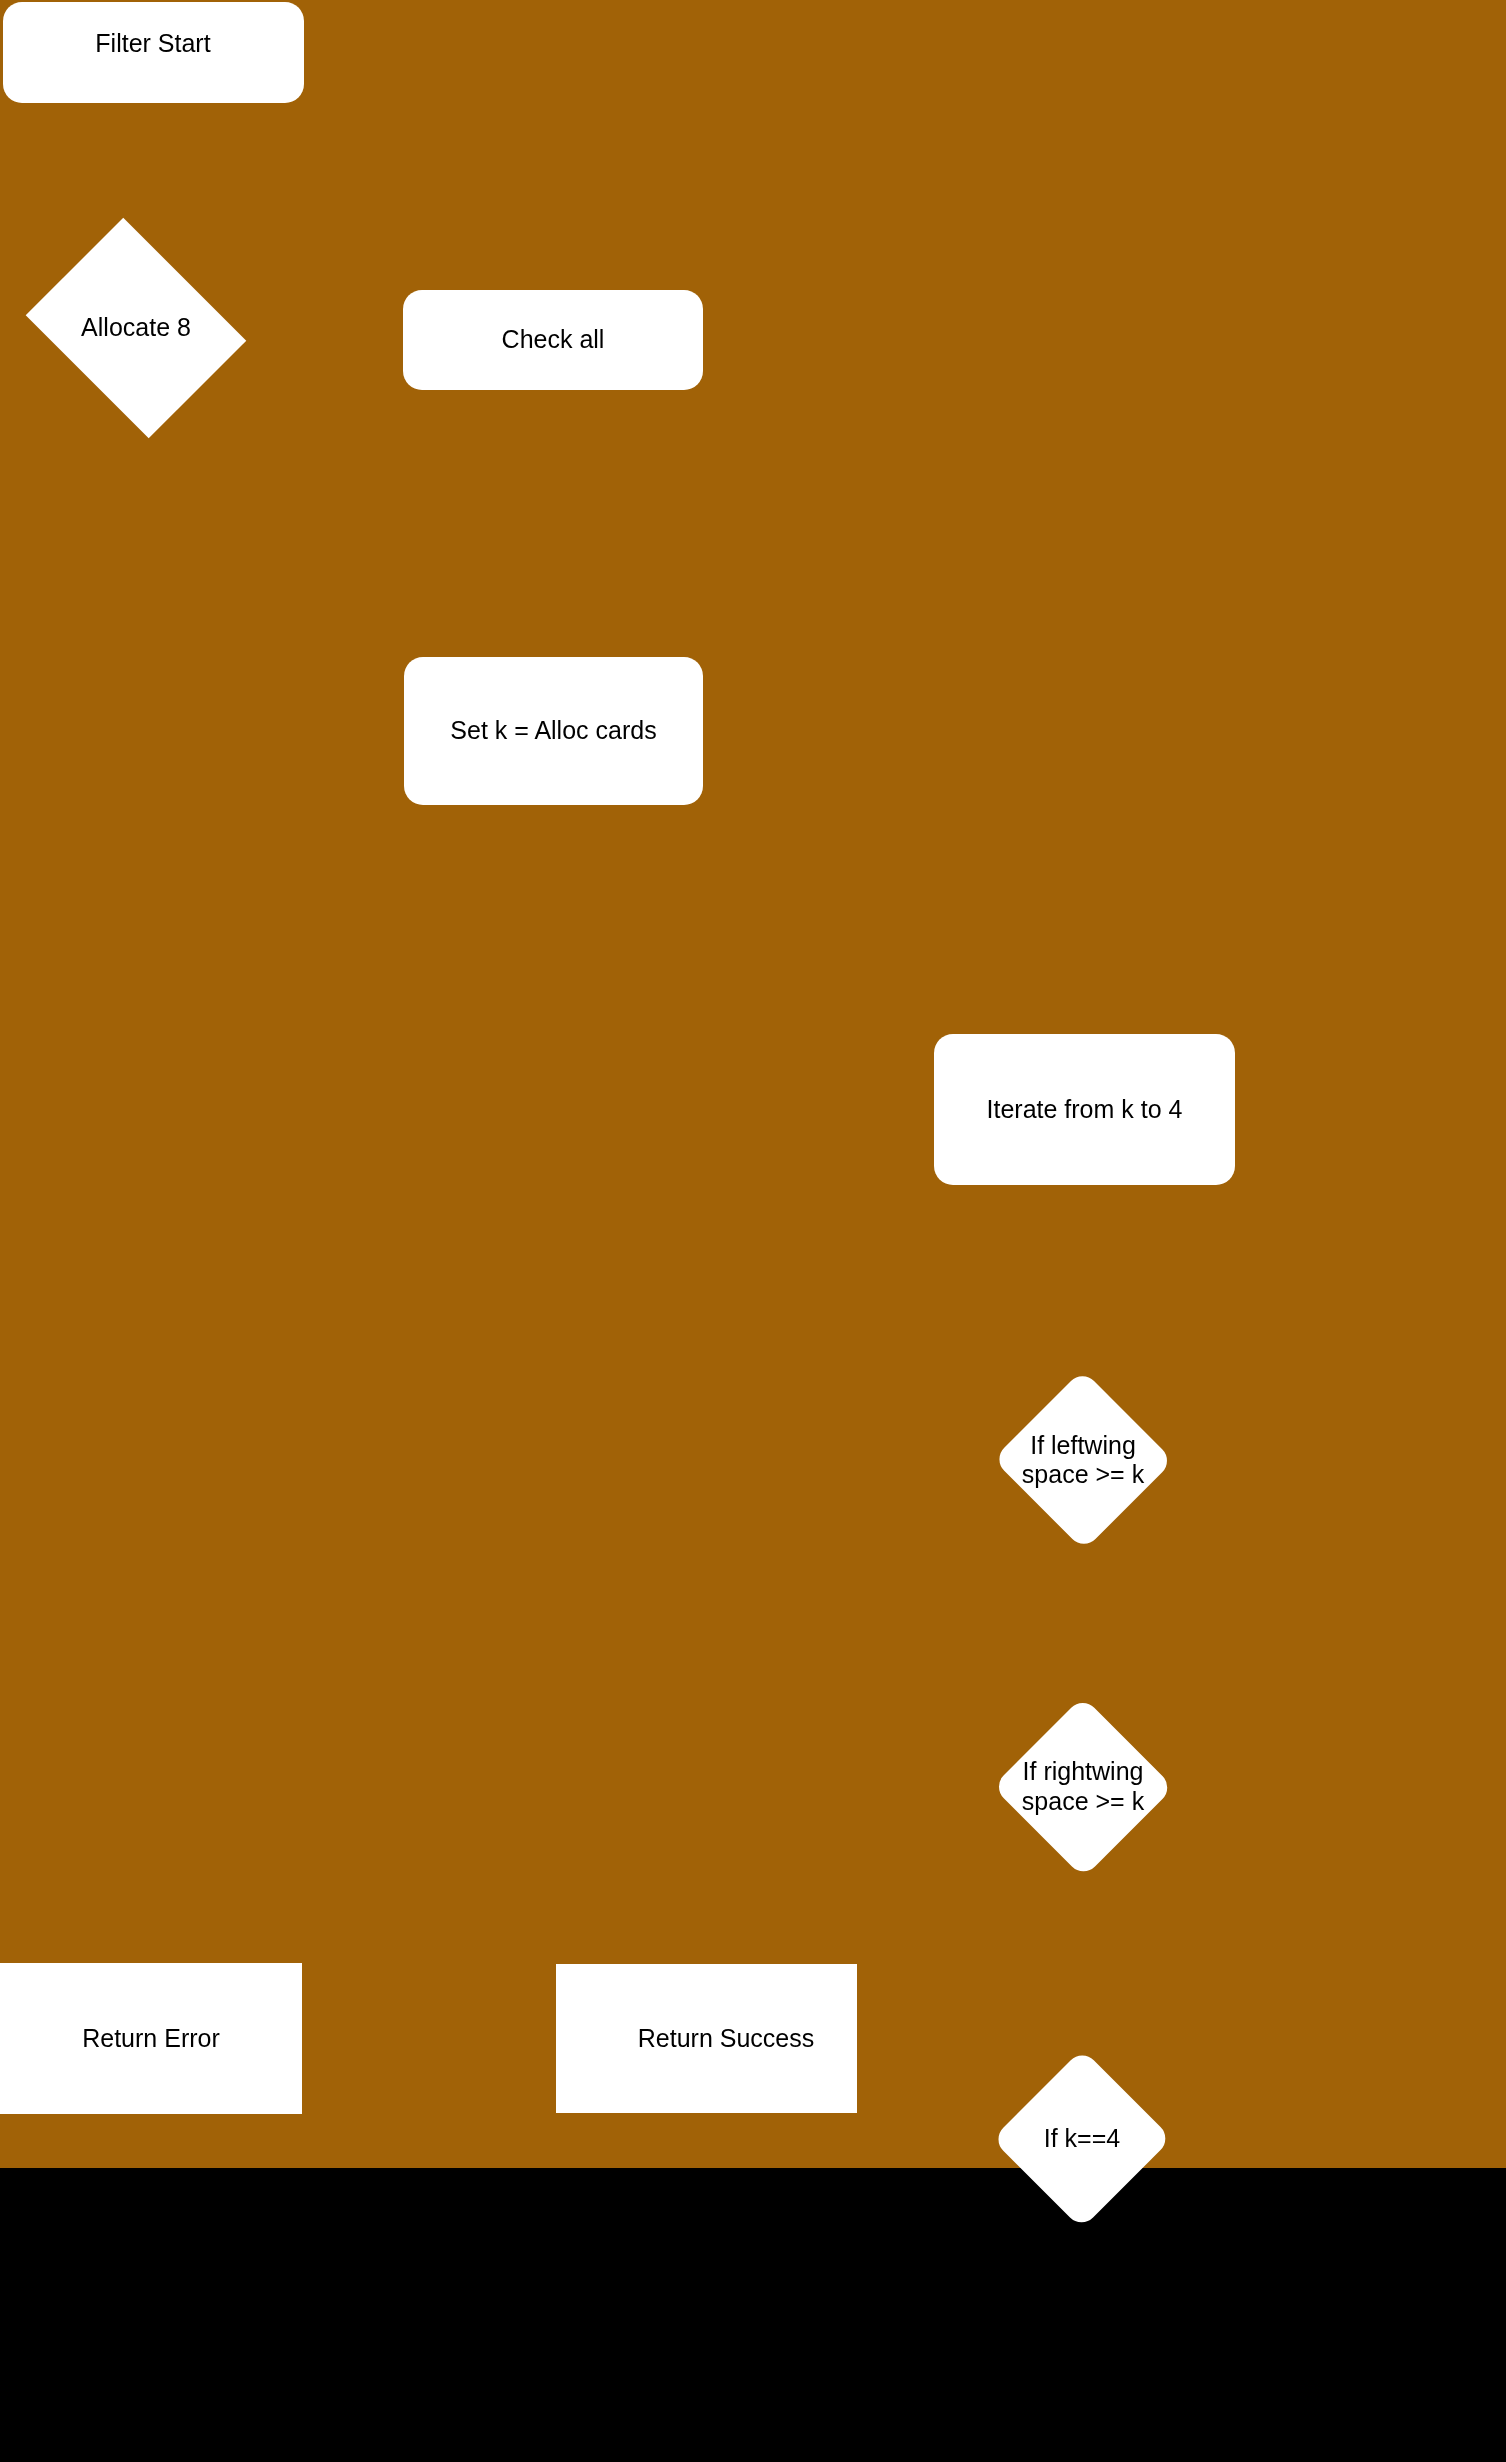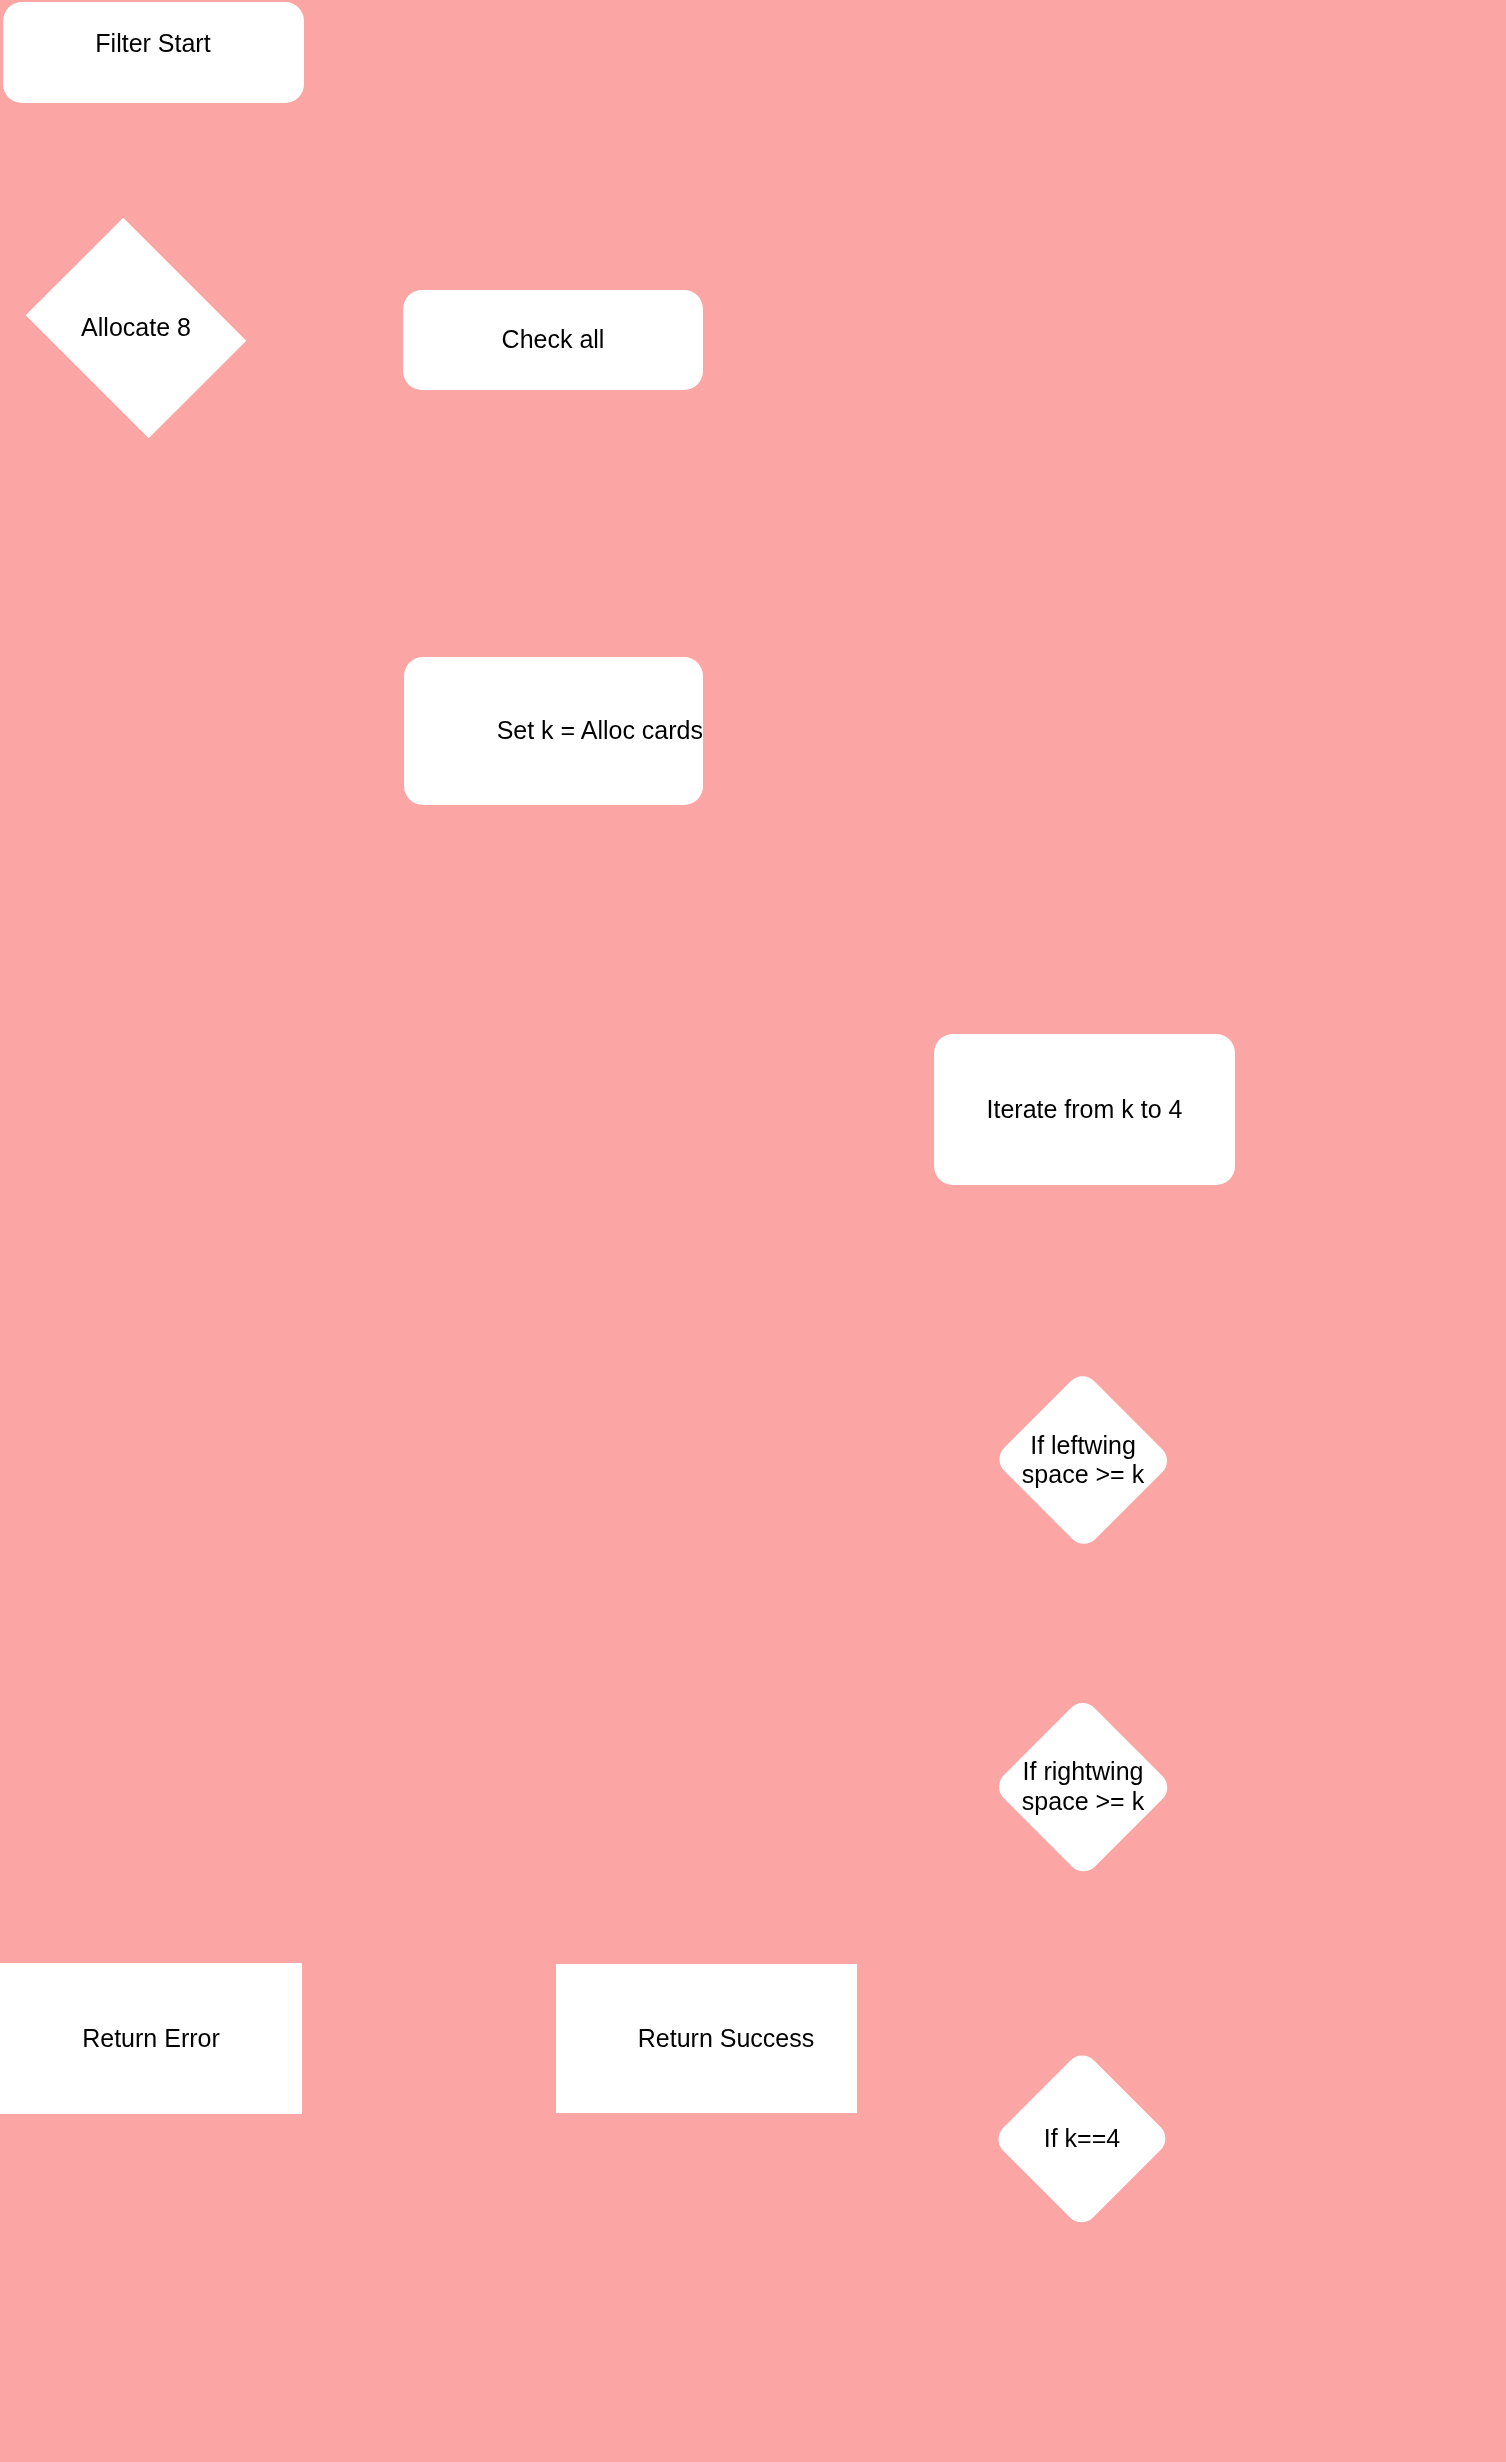--- a/index.html
+++ b/index.html
@@ -11,22 +11,22 @@
     width: 1507px;
     height: 2462px;
     position: relative;
     overflow: hidden;
     font-family: "Liberation Sans", sans-serif;
   }
   #canvas {
     position: absolute;
     left: 0; top: 0;
     width: 1507px;
-    height: 2462px;
-    background: #fca5a5;
+    height: 2168px;
+    background: #a16207;
   }
   .node {
     position: absolute;
     box-sizing: border-box;
     display: flex;
     align-items: center;
     justify-content: center;
   }
   
   .shape {
@@ -79,21 +79,21 @@
       <div class="label" style="transform: translateY(-8.8px);">Filter Start</div>
     </div>
     <div class="node" style="left: 13px; top: 230px; width: 246px; height: 195px;">
       <div class="diamond-wrap"></div>
       <div class="label">Allocate 8</div>
     </div>
     <div class="node" style="left: 403px; top: 290px; width: 300px; height: 100px;">
       <div class="shape round"></div>
       <div class="label">Check all</div>
     </div>
-    <div class="node" style="left: 404px; top: 657px; width: 299px; height: 148px; justify-content: flex-end;">
+    <div class="node" style="left: 404px; top: 657px; width: 299px; height: 148px;">
       <div class="shape round"></div>
       <div class="label">Set k = Alloc cards</div>
     </div>
     <div class="node" style="left: 934px; top: 1034px; width: 301px; height: 151px;">
       <div class="shape round"></div>
       <div class="label">Iterate from k to 4</div>
     </div>
     <div class="node" style="left: 992px; top: 1370px; width: 182px; height: 180px;">
       <div class="diamond-wrap rounded"></div>
       <div class="label two-line">If leftwing

